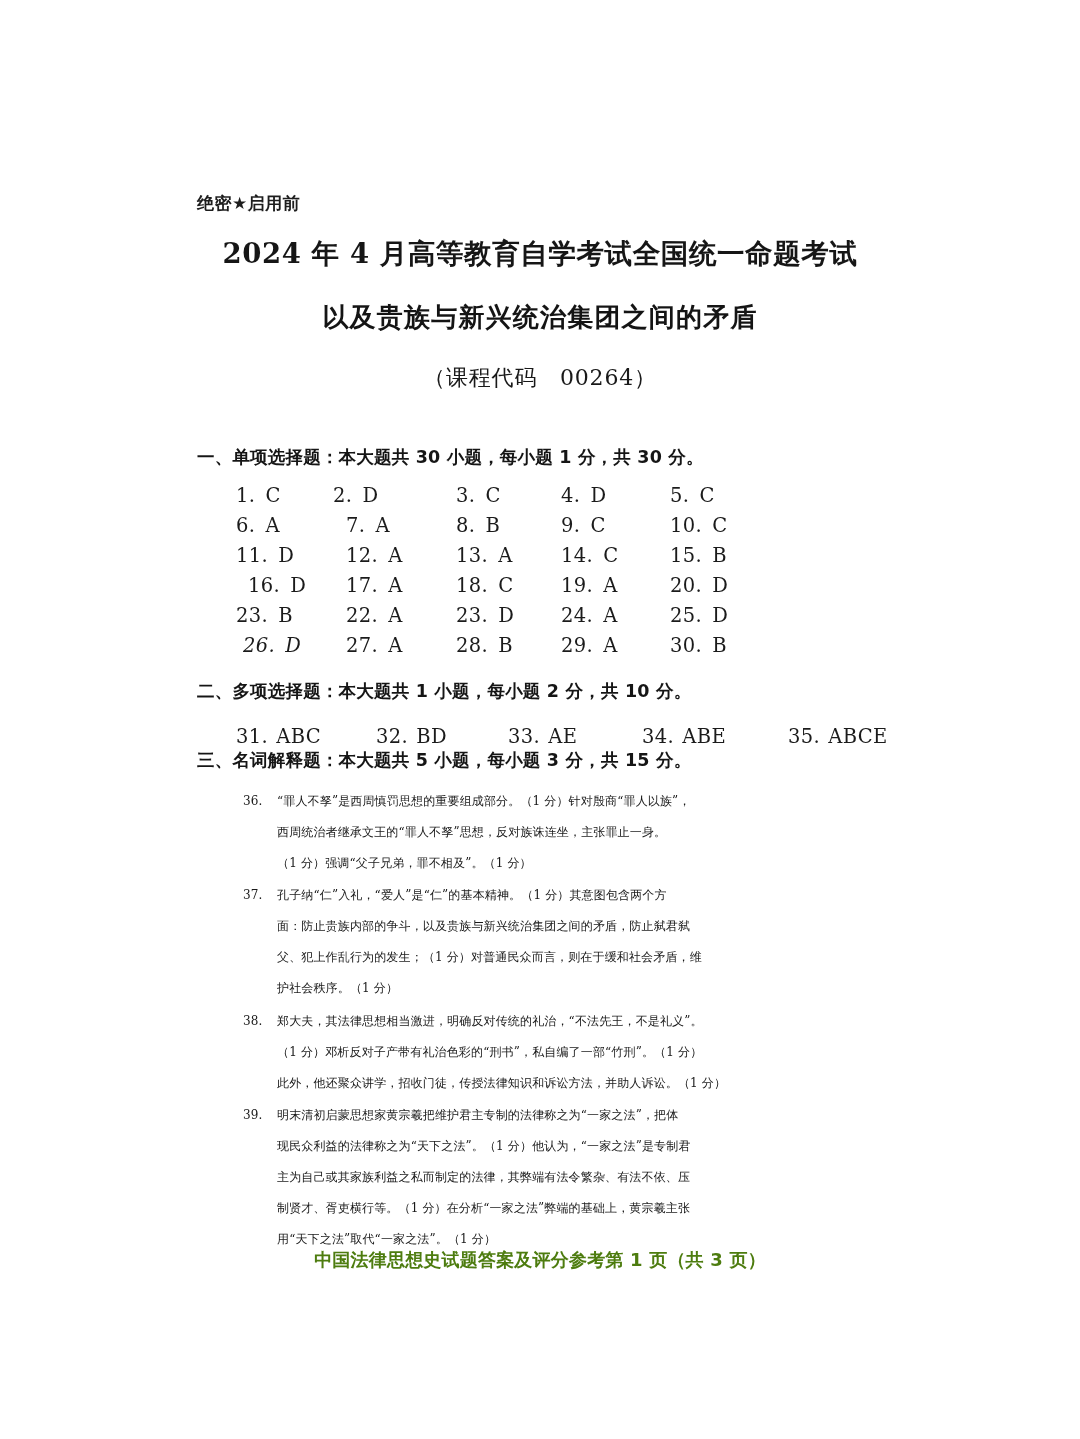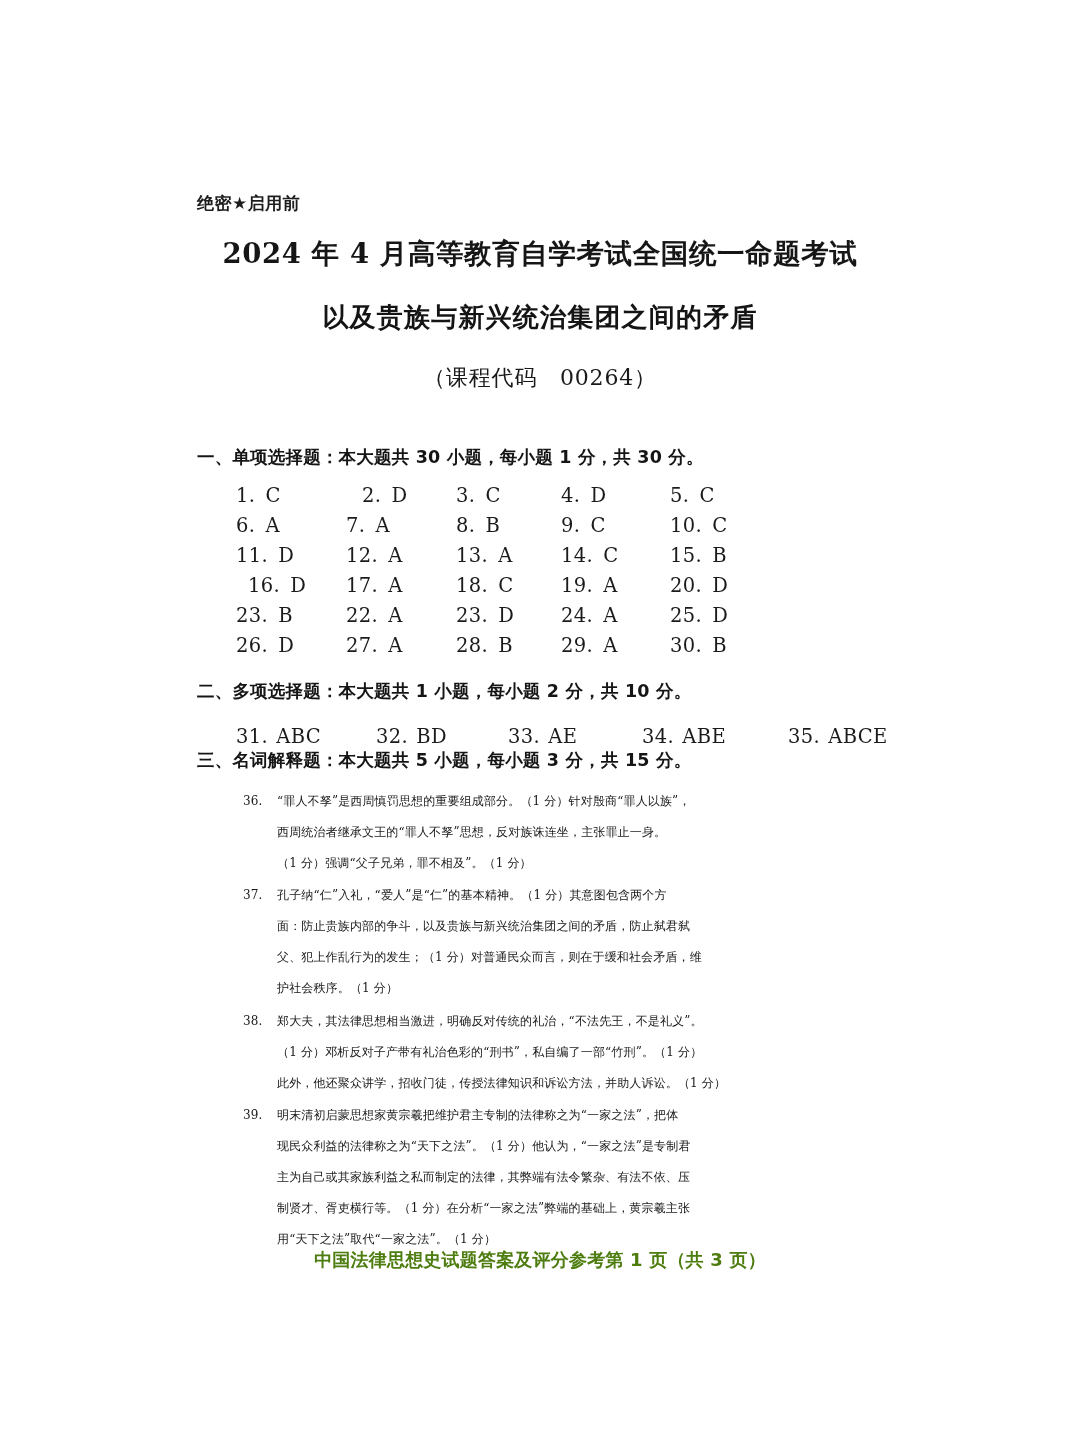--- a/index.html
+++ b/index.html
@@ -177,21 +177,21 @@
   <div class="title-main">2024 年 4 月高等教育自学考试全国统一命题考试</div>
 
   <div class="title-sub">以及贵族与新兴统治集团之间的矛盾</div>
 
   <div class="course-code">（课程代码　00264）</div>
 
   <div class="section-head" id="sec1-head">一、单项选择题：本大题共 30 小题，每小题 1 分，共 30 分。</div>
   <div class="ans-grid" id="mcq-grid">
       <div class="ans-row">
         <div class="ans-cell" style="left: 0px;"><span class="num">1.</span><span class="val">C</span></div>
-        <div class="ans-cell" style="left: 126px;"><span class="num">2.</span><span class="val">D</span></div>
+        <div class="ans-cell" style="left: 97px;"><span class="num">2.</span><span class="val">D</span></div>
         <div class="ans-cell" style="left: 220px;"><span class="num">3.</span><span class="val">C</span></div>
         <div class="ans-cell" style="left: 325px;"><span class="num">4.</span><span class="val">D</span></div>
         <div class="ans-cell" style="left: 434px;"><span class="num">5.</span><span class="val">C</span></div>
       </div>
       <div class="ans-row">
         <div class="ans-cell" style="left: 0px;"><span class="num">6.</span><span class="val">A</span></div>
         <div class="ans-cell" style="left: 110px;"><span class="num">7.</span><span class="val">A</span></div>
         <div class="ans-cell" style="left: 220px;"><span class="num">8.</span><span class="val">B</span></div>
         <div class="ans-cell" style="left: 325px;"><span class="num">9.</span><span class="val">C</span></div>
         <div class="ans-cell" style="left: 434px;"><span class="num">10.</span><span class="val">C</span></div>
@@ -211,21 +211,21 @@
         <div class="ans-cell" style="left: 434px;"><span class="num">20.</span><span class="val">D</span></div>
       </div>
       <div class="ans-row">
         <div class="ans-cell" style="left: 0px;"><span class="num">23.</span><span class="val">B</span></div>
         <div class="ans-cell" style="left: 110px;"><span class="num">22.</span><span class="val">A</span></div>
         <div class="ans-cell" style="left: 220px;"><span class="num">23.</span><span class="val">D</span></div>
         <div class="ans-cell" style="left: 325px;"><span class="num">24.</span><span class="val">A</span></div>
         <div class="ans-cell" style="left: 434px;"><span class="num">25.</span><span class="val">D</span></div>
       </div>
       <div class="ans-row">
-        <div class="ans-cell" style="left: 0px;"><span class="num">26.</span><span class="val">D</span></div>
+        <div class="ans-cell" style="left: 7px; font-style: italic;"><span class="num">26.</span><span class="val">D</span></div>
         <div class="ans-cell" style="left: 110px;"><span class="num">27.</span><span class="val">A</span></div>
         <div class="ans-cell" style="left: 220px;"><span class="num">28.</span><span class="val">B</span></div>
         <div class="ans-cell" style="left: 325px;"><span class="num">29.</span><span class="val">A</span></div>
         <div class="ans-cell" style="left: 434px;"><span class="num">30.</span><span class="val">B</span></div>
       </div>
     </div>
 
   <div class="section-head" id="sec2-head">二、多项选择题：本大题共 1 小题，每小题 2 分，共 10 分。</div>
   <div class="multi-grid" id="multi-grid">
       <div class="multi-cell" style="left: 0px;"><span class="num">31.</span><span class="val">ABC</span></div>

